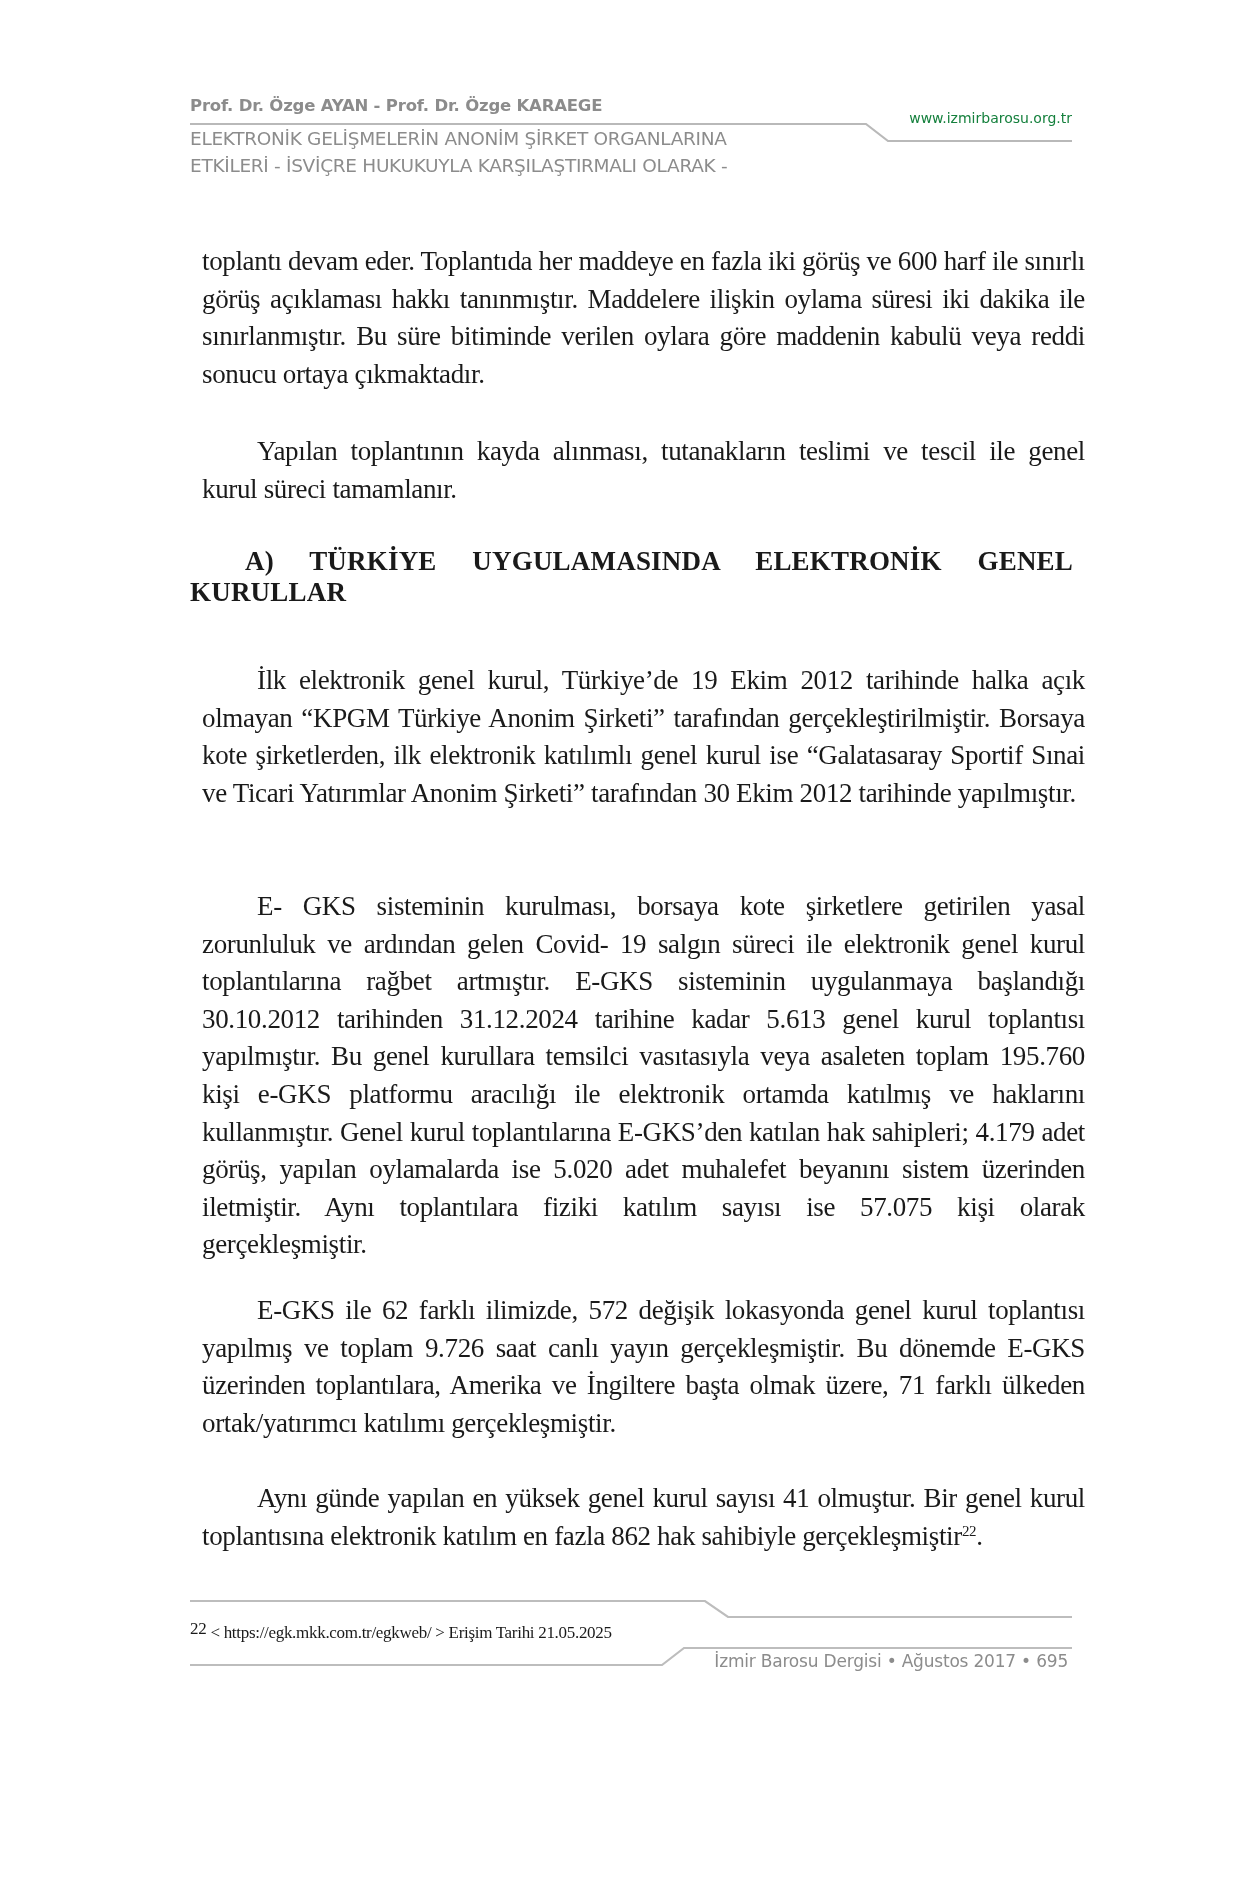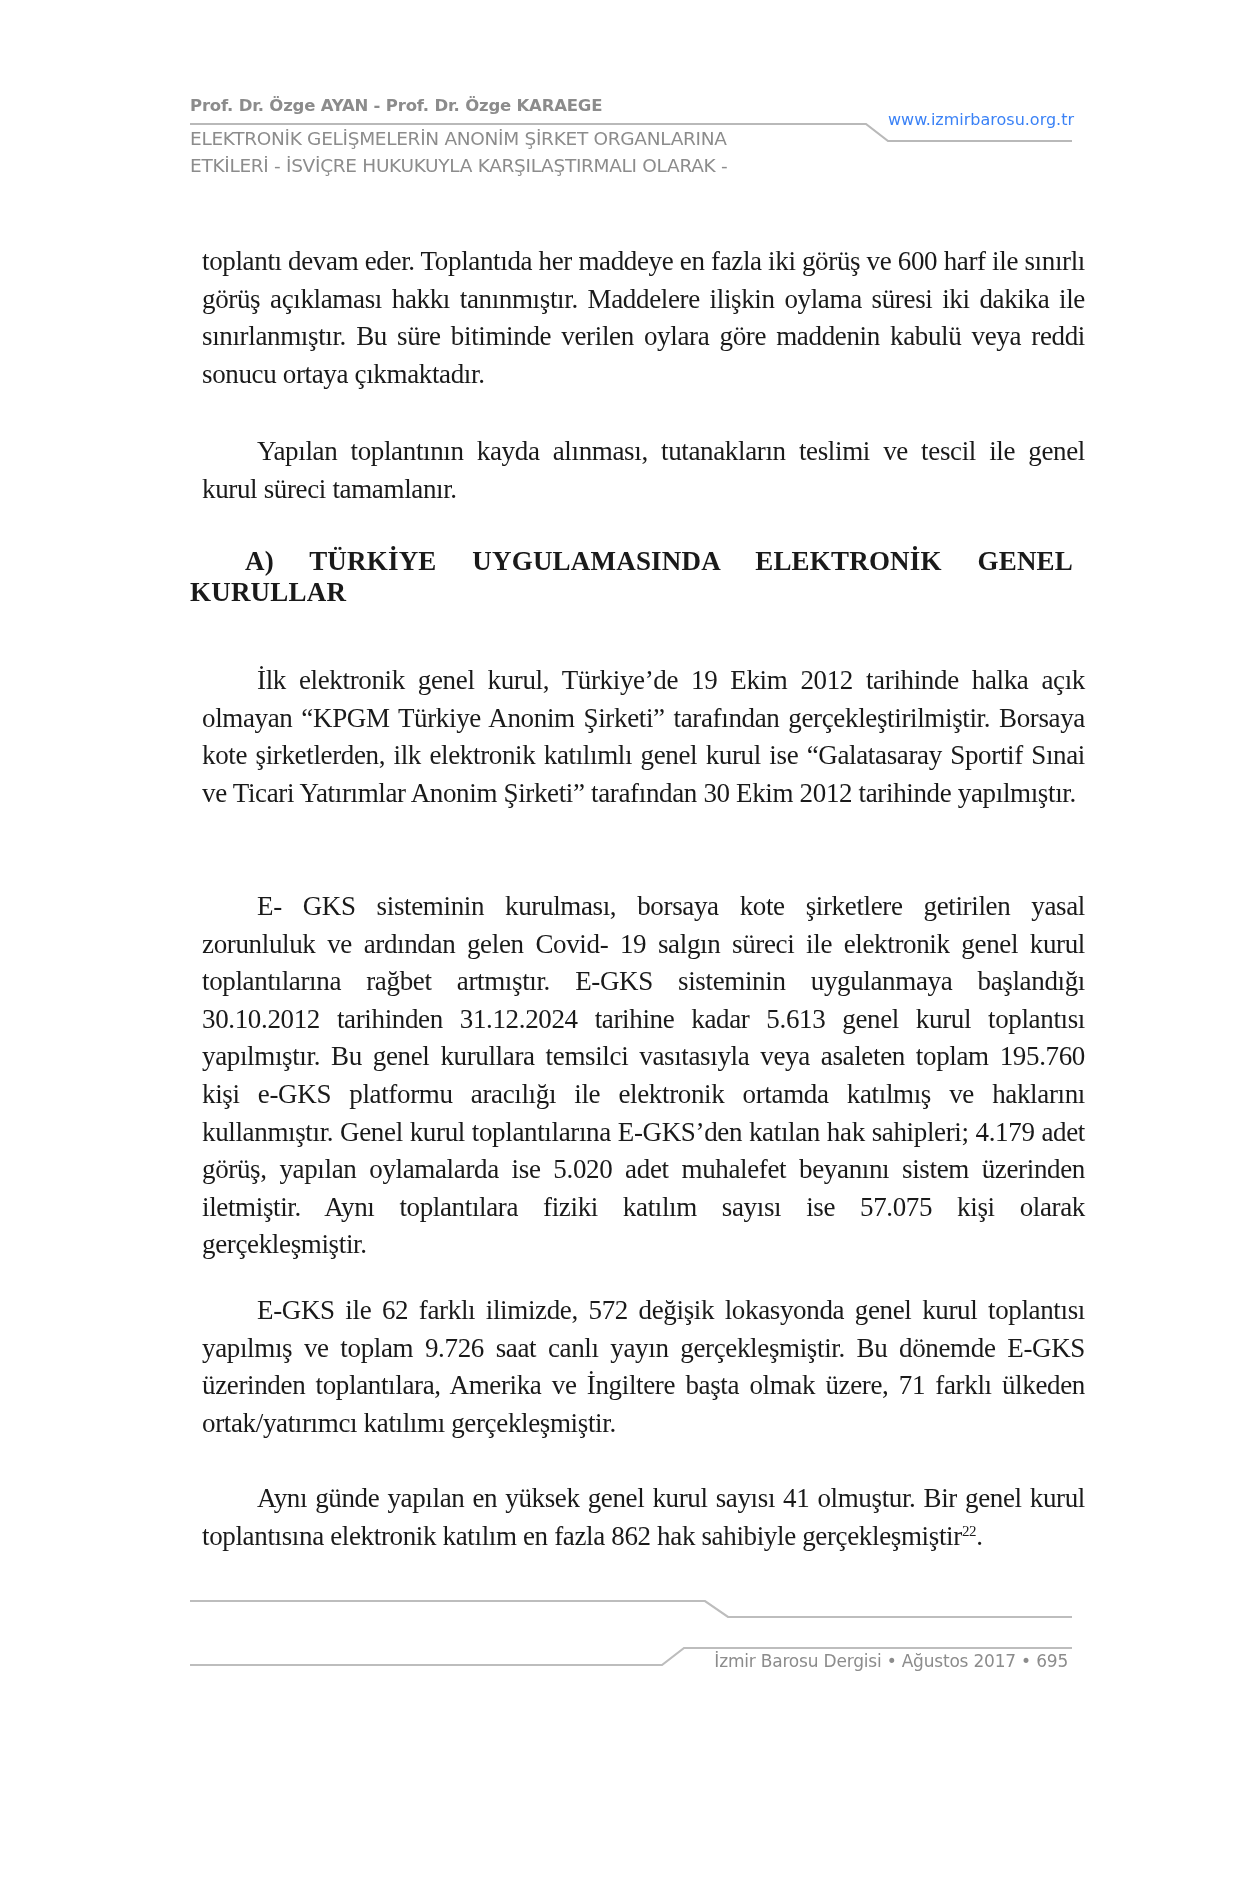--- a/index.html
+++ b/index.html
@@ -12,22 +12,22 @@
     font-size: 16.5px; color: #8c8c8c; letter-spacing: -0.2px; white-space: nowrap;
   }
   .hdr-title {
     position: absolute; left: 190px;
     font-family: "DejaVu Sans", sans-serif; font-weight: normal;
     font-size: 18.5px; color: #8c8c8c; letter-spacing: -0.3px; white-space: nowrap;
   }
   .hdr-title.l1 { top: 128px; }
   .hdr-title.l2 { top: 155px; }
   .hdr-url {
-    position: absolute; left: 888px; top: 110px; width: 184px; text-align: center;
-    font-family: "DejaVu Sans", sans-serif; font-size: 16px; color: #3b82f6; white-space: nowrap;
+    position: absolute; left: 888px; top: 110px; width: 184px; text-align: right;
+    font-family: "DejaVu Sans", sans-serif; font-size: 14px; color: #15803d; white-space: nowrap;
   }
   svg.rule { position: absolute; left: 0; top: 0; width: 1260px; height: 1890px; pointer-events: none; }
 
   .body-text {
     position: absolute; left: 190px; width: 883px;
     font-family: "Liberation Serif", "DejaVu Serif", serif;
     font-size: 27px; line-height: 37.6px; color: #1a1a1a;
     text-align: justify; letter-spacing: -0.35px; margin-left: 12px;
   }
   .body-text p { margin: 0; text-indent: 55px; }
@@ -89,15 +89,18 @@
   </div>
 
   <div class="body-text" style="top:1292px;">
     <p>E-GKS ile 62 farklı ilimizde, 572 değişik lokasyonda genel kurul toplantısı yapılmış ve toplam 9.726 saat canlı yayın gerçekleşmiştir. Bu dönemde E-GKS üzerinden toplantılara, Amerika ve İngiltere başta olmak üzere, 71 farklı ülkeden ortak/yatırımcı katılımı gerçekleşmiştir.</p>
   </div>
 
   <div class="body-text" style="top:1480px;">
     <p><span>Aynı günde yapılan en yüksek genel kurul sayısı 41 olmuştur. Bir genel kurul toplantısına elektronik katılım en fazla 862 hak sahibiyle gerçekleşmiştir</span><sup class="fnref">22</sup><span>.</span></p>
   </div>
 
+  <div class="footnote">
+    <span class="fnnum">22</span><span>&lt; https://egk.mkk.com.tr/egkweb/ &gt; Erişim Tarihi 21.05.2025</span>
+  </div>
 
   <div class="footer">İzmir Barosu Dergisi • Ağustos 2017 • 695</div>
 </div>
 
 </body></html>

